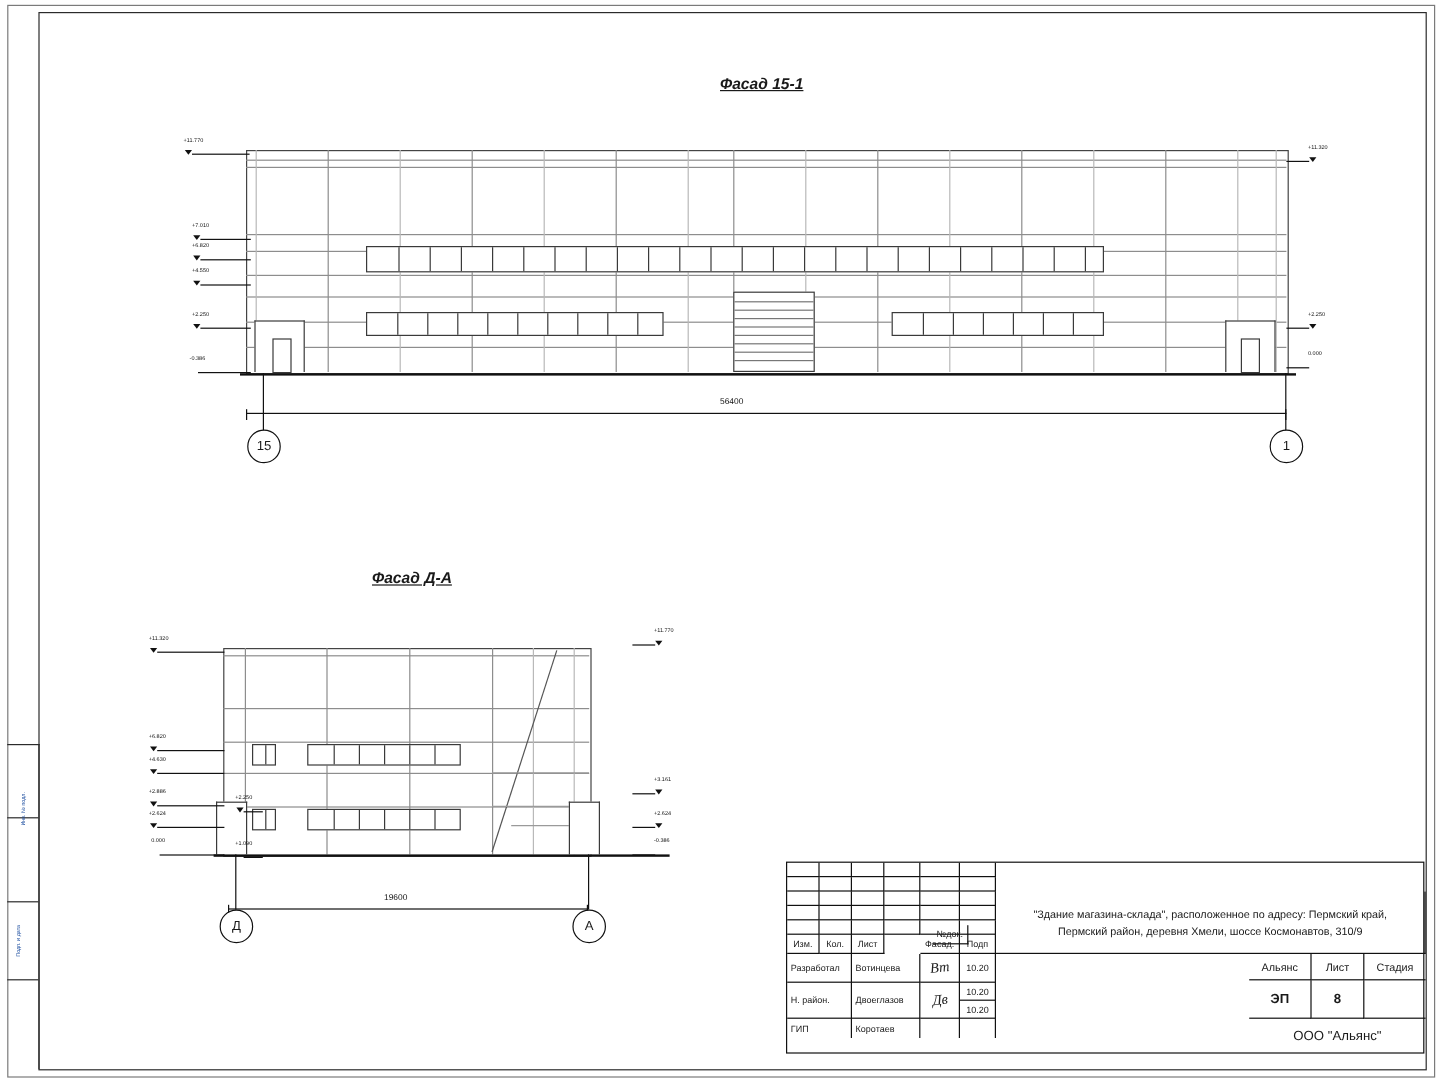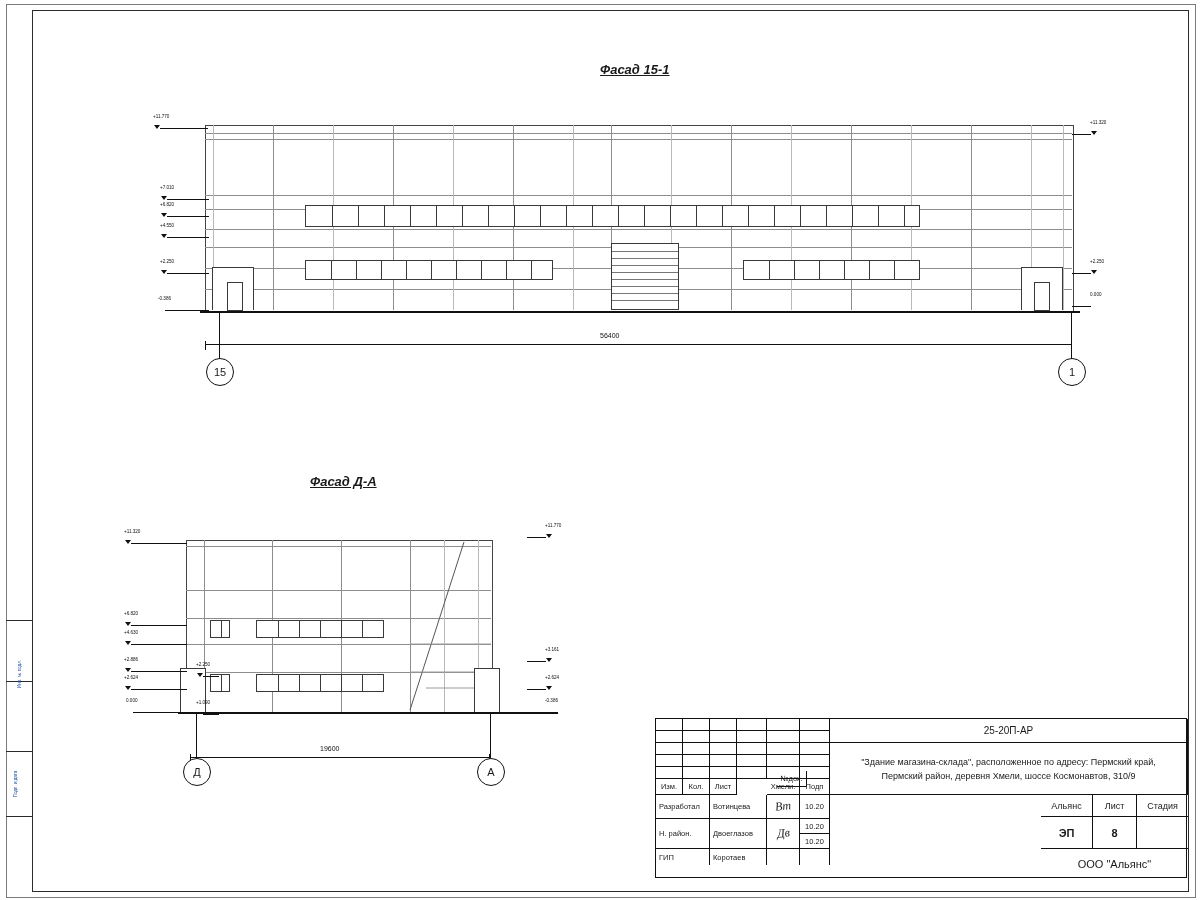--- a/index.html
+++ b/index.html
@@ -422,21 +422,21 @@
     <div class="cell bb br" style="left:27px;top:48px;width:27px;height:12px;"></div>
     <div class="cell bb br" style="left:54px;top:48px;width:27px;height:12px;"></div>
     <div class="cell bb br" style="left:81px;top:48px;width:30px;height:12px;"></div>
     <div class="cell bb br" style="left:111px;top:48px;width:33px;height:12px;"></div>
     <div class="cell bb br" style="left:144px;top:48px;width:30px;height:12px;"></div>
 
     <div class="cell bb br small" style="left:0;top:60px;width:27px;height:16px;">Изм.</div>
     <div class="cell bb br small" style="left:27px;top:60px;width:27px;height:16px;">Кол.</div>
     <div class="cell bb br small" style="left:54px;top:60px;width:27px;height:16px;">Лист</div>
     <div class="cell bb br small" style="left:81px;top:52px;width:30px;height:16px;margin-left:40px;">№док.</div>
-    <div class="cell bb br small" style="left:111px;top:60px;width:33px;height:16px;">Хмели.</div>
+    <div class="cell bb br small" style="left:111px;top:60px;width:33px;height:16px;">Фасад.</div>
     <div class="cell bb br small" style="left:144px;top:60px;width:30px;height:16px;">Подп</div>
 
     <div class="cell bb br small lft" style="left:0;top:76px;width:54px;height:24px;">Разработал</div>
     <div class="cell bb br small lft" style="left:54px;top:76px;width:57px;height:24px;">Вотинцева</div>
     <div class="cell bb br" style="left:111px;top:76px;width:33px;height:24px;">
         <span class="sig">Вт</span>
       </div>
     <div class="cell bb br small" style="left:144px;top:76px;width:30px;height:24px;">10.20</div>
 
     <div class="cell bb br small lft" style="left:0;top:100px;width:54px;height:30px;">Н. район.</div>
@@ -445,21 +445,20 @@
         <span class="sig">Дв</span>
       </div>
     <div class="cell bb br small" style="left:144px;top:100px;width:30px;height:15px;">10.20</div>
     <div class="cell bb br small" style="left:144px;top:115px;width:30px;height:15px;">10.20</div>
 
     <div class="cell br small lft" style="left:0;top:130px;width:54px;height:16px;">ГИП</div>
     <div class="cell br small lft" style="left:54px;top:130px;width:57px;height:16px;">Коротаев</div>
     <div class="cell br" style="left:111px;top:130px;width:33px;height:16px;"></div>
     <div class="cell br" style="left:144px;top:130px;width:30px;height:16px;"></div>
 
-    <div class="cell bb br t10" style="left:174px;top:0;width:358px;height:24px;">25-20П-АР</div>
 
     <div class="cell bb br" style="left:174px;top:24px;width:358px;height:52px;flex-direction:column;">
       <div class="t9" style="line-height:14px;">"Здание магазина-склада", расположенное по адресу: Пермский край,</div>
       <div class="t9" style="line-height:14px;">Пермский район, деревня Хмели, шоссе Космонавтов, 310/9</div>
     </div>
 
 
     <div class="cell bb br t9" style="left:385px;top:76px;width:52px;height:22px;">Альянс</div>
     <div class="cell bb br t9" style="left:437px;top:76px;width:44px;height:22px;">Лист</div>
     <div class="cell bb t9" style="left:481px;top:76px;width:51px;height:22px;">Стадия</div>

